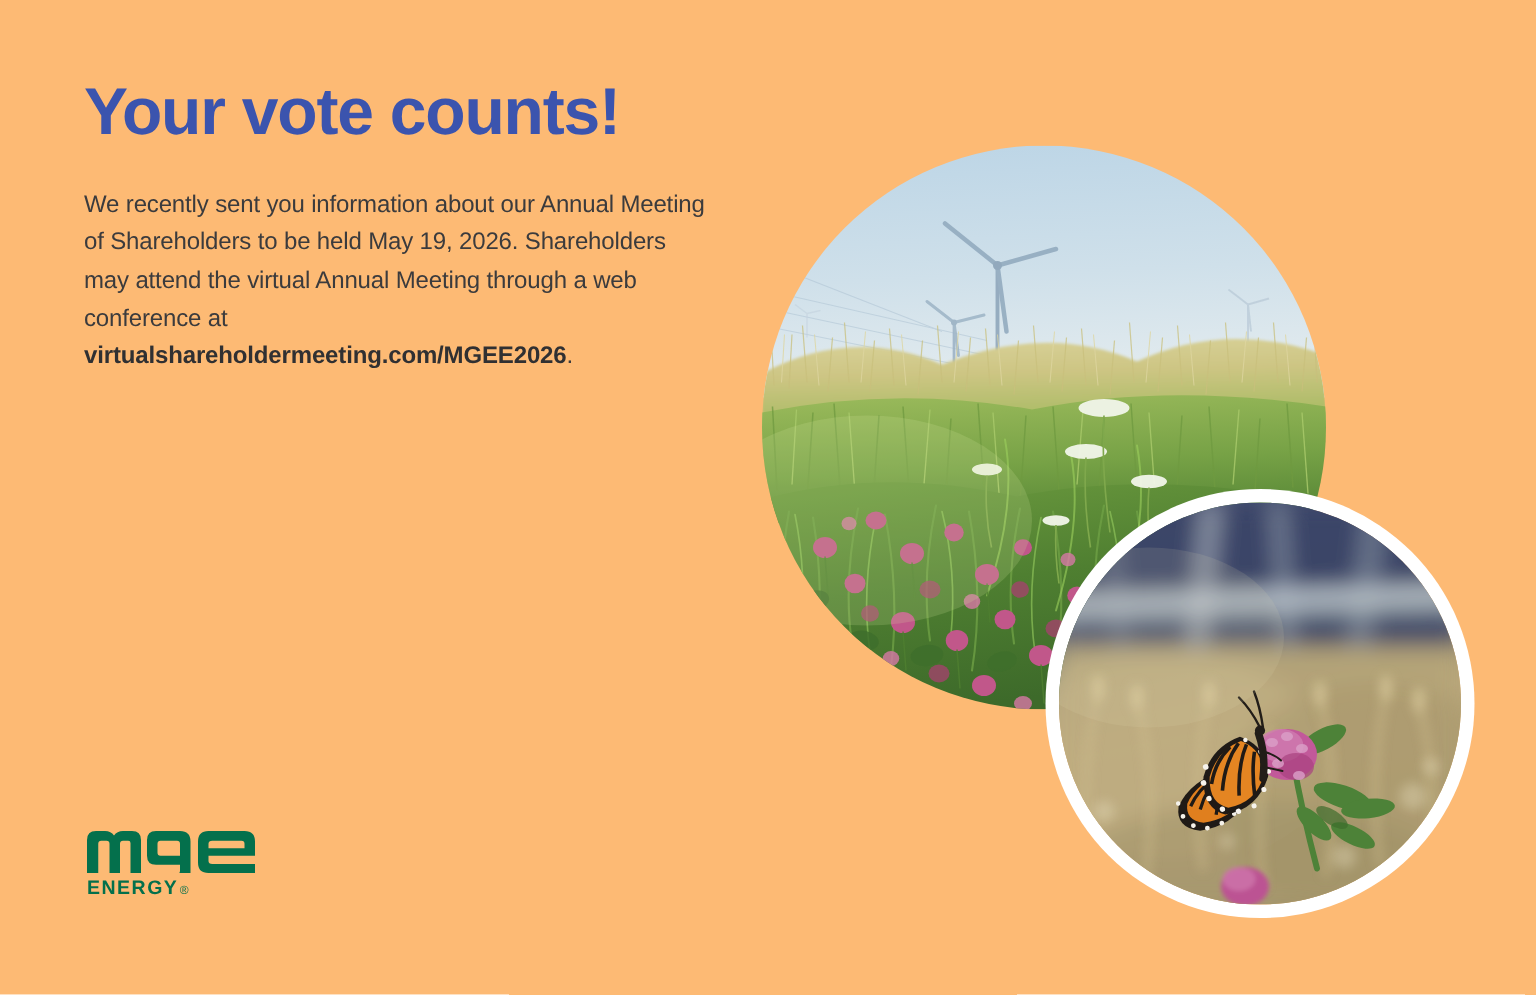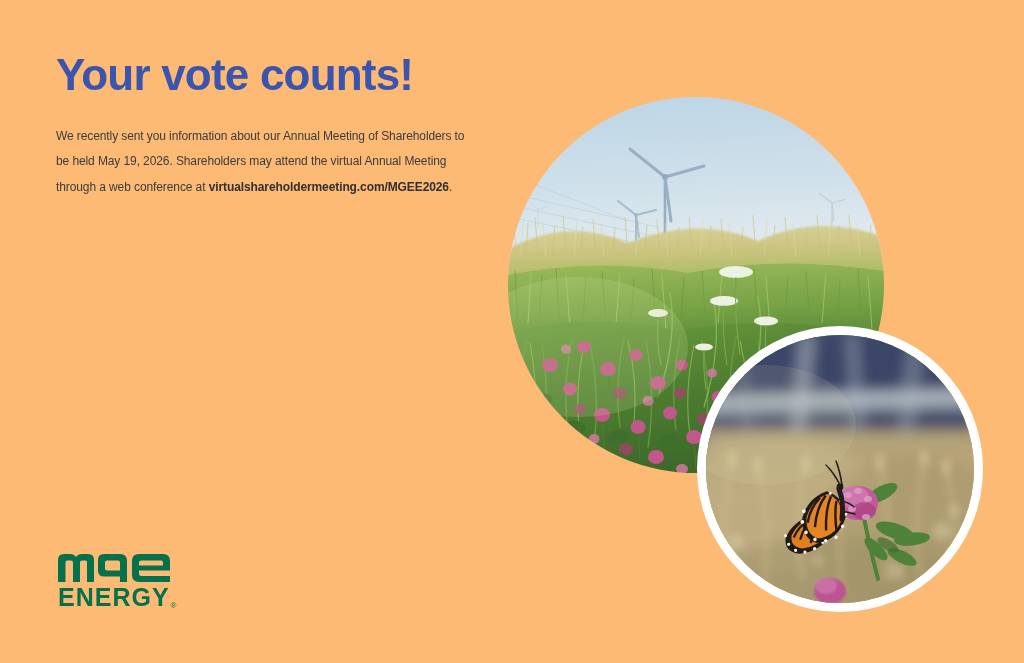--- a/index.html
+++ b/index.html
@@ -30,21 +30,21 @@
   #headline {
     font-size: 44px;
     font-weight: bold;
     line-height: 1.05;
     letter-spacing: -0.8px;
     color: #3b54ae;
     margin: 0 0 26px 0;
     white-space: nowrap;
   }
   .para {
-    font-size: 12px;
+    font-size: 16px;
     line-height: 25.3px;
     color: #3b3b3d;
     margin: 0;
     letter-spacing: -0.1px;
   }
   .para + .para { margin-top: 25px; }
   .para b, .para strong { font-weight: bold; color: #303032; }
 
   
   #logo {
@@ -57,21 +57,21 @@
     display: block;
     width: 112px;
     height: 33px;
   }
   #logo-energy-row {
     display: flex;
     align-items: flex-end;
     margin-top: 3px;
   }
   #logo-energy {
-    font-size: 25px;
+    font-size: 13px;
     font-weight: bold;
     letter-spacing: 1.0px;
     color: #04704c;
     line-height: 1;
     font-family: "Liberation Sans", sans-serif;
   }
   #logo-reg {
     font-size: 8px;
     color: #04704c;
     line-height: 1;

